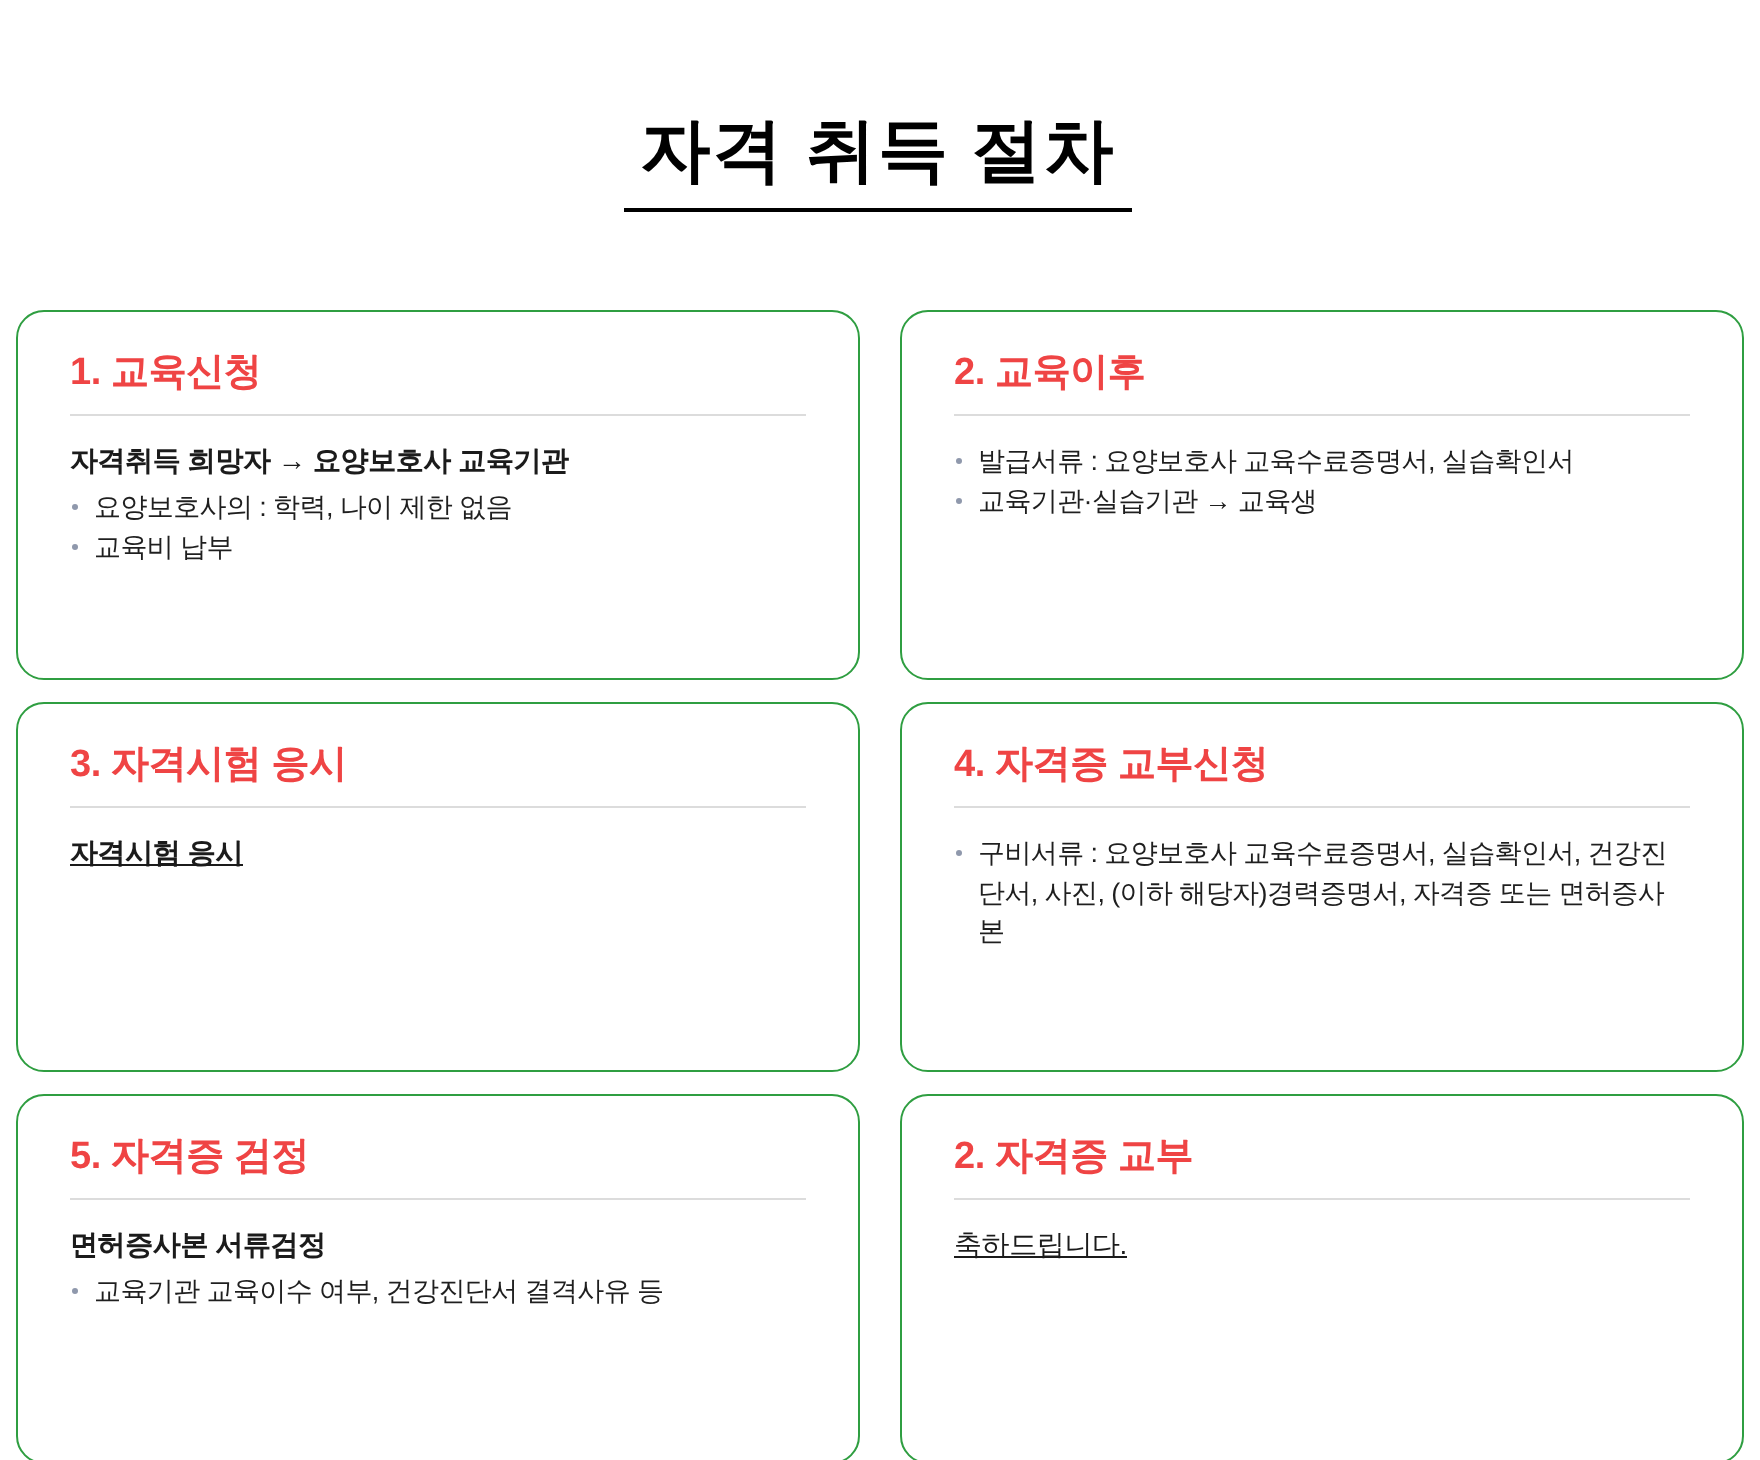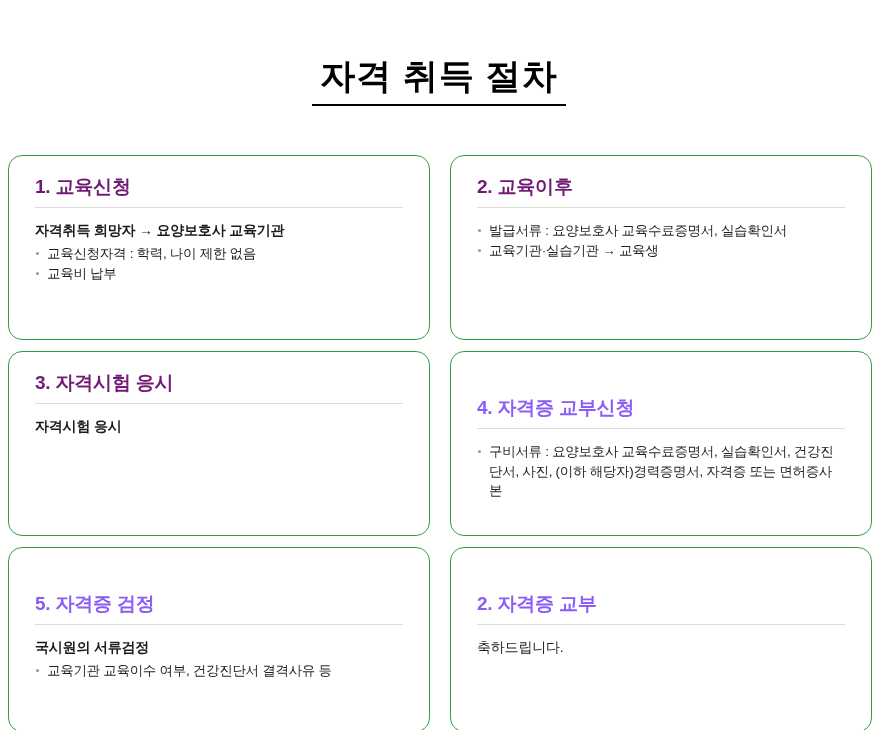--- a/index.html
+++ b/index.html
@@ -59,22 +59,22 @@
   }
 
   .card-title {
     font-size: 19px;
     font-weight: bold;
     line-height: 1.15;
     letter-spacing: -0.2px;
     margin: 0;
     padding-bottom: 9px;
   }
-  .card-title.green { color: #701a75; }
-  .card-title.blue  { color: #8b5cf6; margin-top: 25px; }
+  .card-title.green { color: #ef4444; }
+  .card-title.blue  { color: #ef4444; }
 
   .card-divider {
     height: 1px;
     background: #dcdcdc;
     margin: 0 0 13px 0;
   }
 
   .card-lead {
     font-size: 14px;
     font-weight: bold;
@@ -107,39 +107,40 @@
     top: 8px;
     width: 3px;
     height: 3px;
     border-radius: 50%;
     background: #8f98ac;
   }
 
   
   .card-body.spaced .card-lead {
     margin-top: 9px;
+    text-decoration: underline;
   }
 </style>
 </head>
 <body>
 
 <div class="page">
 
   <div class="page-header">
     <h1 class="page-title">자격 취득 절차</h1>
   </div>
 
   <div class="card-grid">
       <div class="card">
         <h2 class="card-title green">1. 교육신청</h2>
         <div class="card-divider"></div>
         <div class="card-body">
           <p class="card-lead">자격취득 희망자 → 요양보호사 교육기관</p>
           <ul class="bullet-list">
-            <li class="bullet-item">교육신청자격 : 학력, 나이 제한 없음</li>
+            <li class="bullet-item">요양보호사의 : 학력, 나이 제한 없음</li>
             <li class="bullet-item">교육비 납부</li>
           </ul>
         </div>
       </div>
       <div class="card">
         <h2 class="card-title green">2. 교육이후</h2>
         <div class="card-divider"></div>
         <div class="card-body">
           <ul class="bullet-list">
             <li class="bullet-item">발급서류 : 요양보호사 교육수료증명서, 실습확인서</li>
@@ -160,21 +161,21 @@
         <div class="card-body">
           <ul class="bullet-list">
             <li class="bullet-item">구비서류 : 요양보호사 교육수료증명서, 실습확인서, 건강진단서, 사진, (이하 해당자)경력증명서, 자격증 또는 면허증사본</li>
           </ul>
         </div>
       </div>
       <div class="card">
         <h2 class="card-title blue">5. 자격증 검정</h2>
         <div class="card-divider"></div>
         <div class="card-body">
-          <p class="card-lead">국시원의 서류검정</p>
+          <p class="card-lead">면허증사본 서류검정</p>
           <ul class="bullet-list">
             <li class="bullet-item">교육기관 교육이수 여부, 건강진단서 결격사유 등</li>
           </ul>
         </div>
       </div>
       <div class="card">
         <h2 class="card-title blue">2. 자격증 교부</h2>
         <div class="card-divider"></div>
         <div class="card-body spaced">
           <p class="card-lead plain">축하드립니다.</p>

